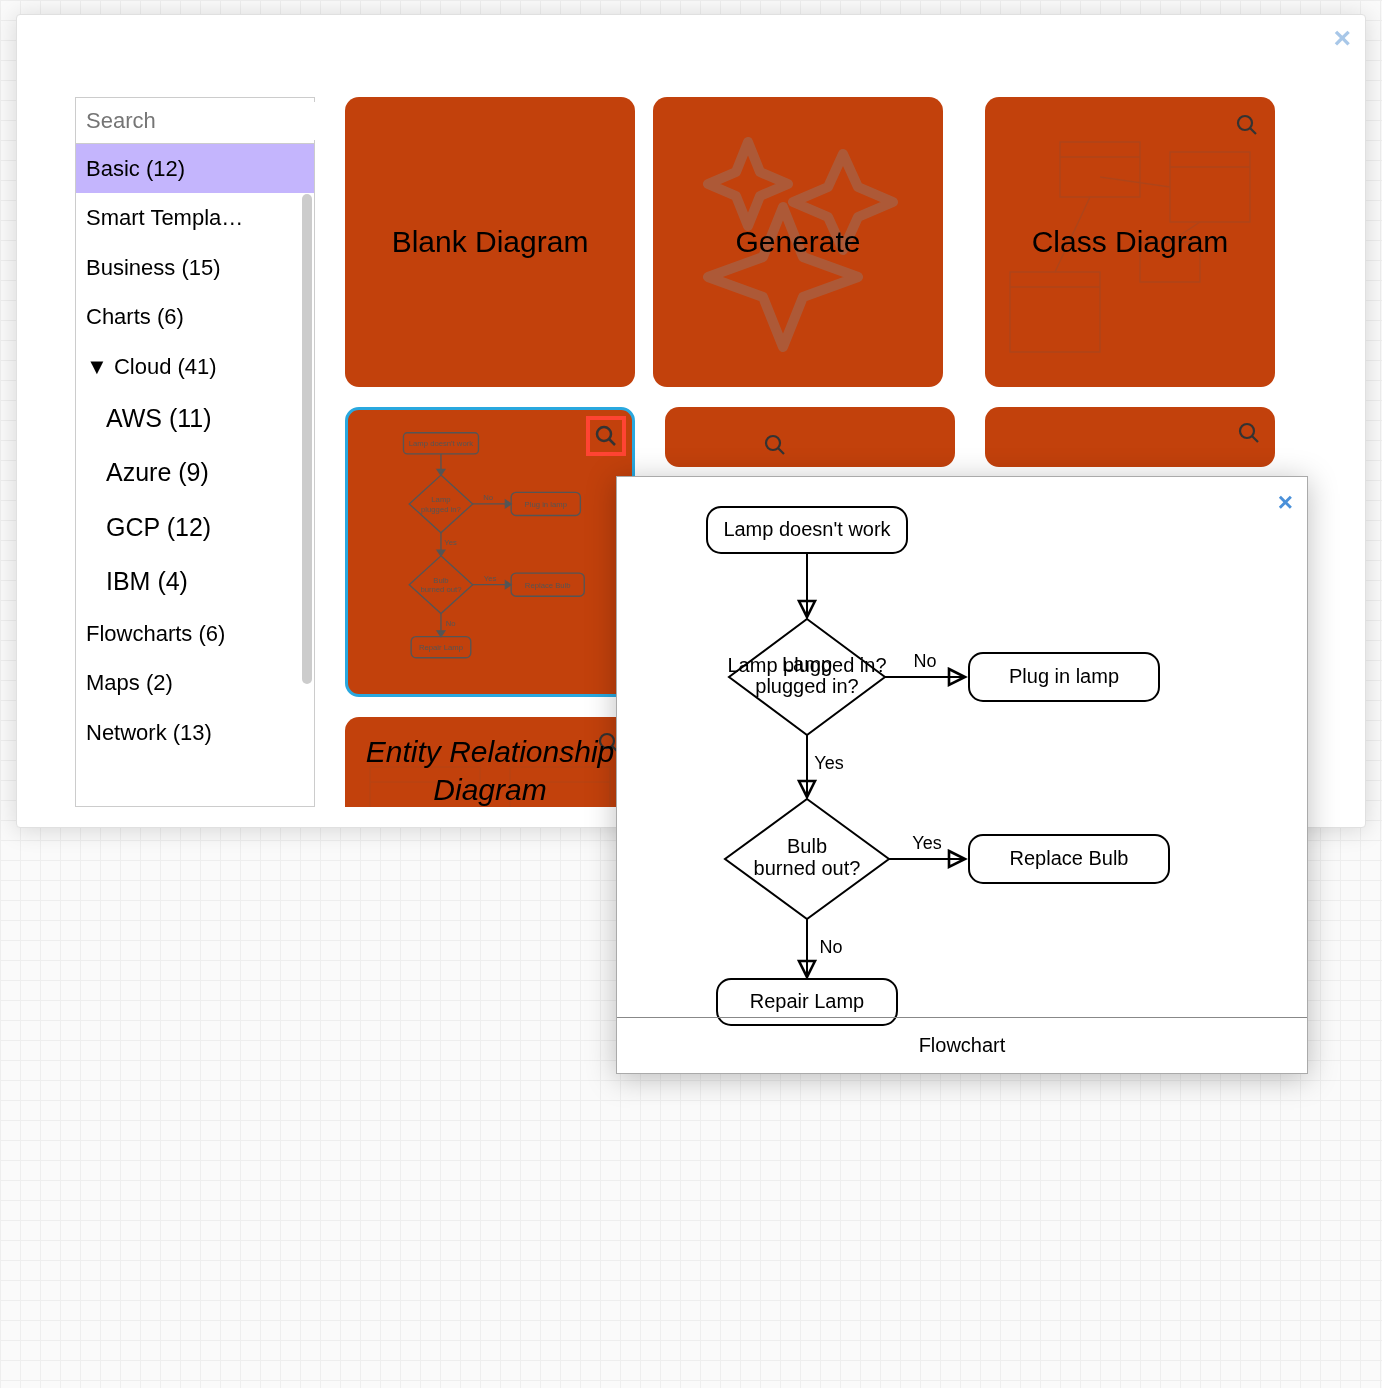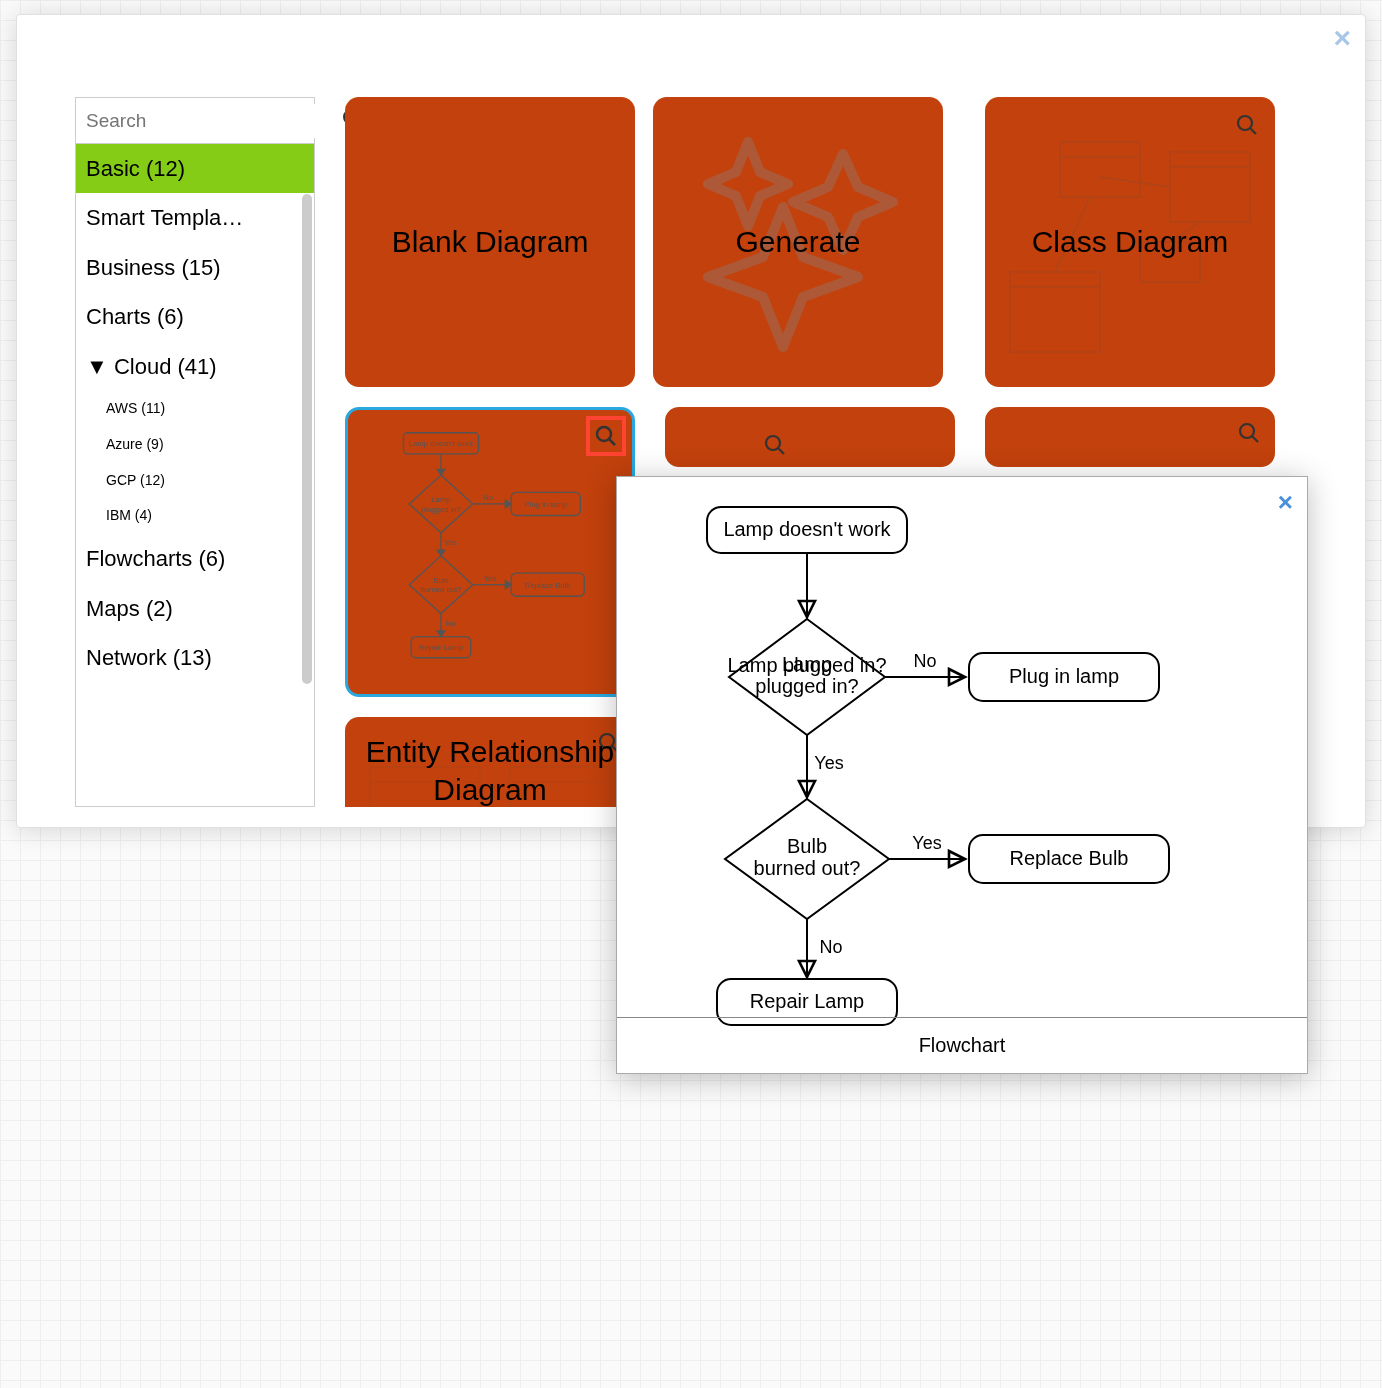--- a/index.html
+++ b/index.html
@@ -52,41 +52,41 @@
   .search-row {
     display: flex;
     align-items: center;
     border-bottom: 1px solid #ccc;
     height: 46px;
   }
   .search-input {
     flex: 1;
     border: none;
     outline: none;
-    font-size: 19px;
+    font-size: 22px;
     padding: 6px 10px;
     color: #8b5cf6;
   }
   .search-icon-wrap { padding-right: 8px; color:#777; }
   .cat-list {
     flex: 1;
     overflow: hidden;
     position: relative;
     font-size: 22px;
   }
   .cat-item {
     padding: 6px 10px;
     cursor: pointer;
     white-space: nowrap;
     overflow: hidden;
     text-overflow: ellipsis;
     line-height: 1.7;
   }
-  .cat-item.selected { background: #84cc16; }
-  .cat-sub { padding-left: 30px; font-size: 14px; }
+  .cat-item.selected { background: #c4b5fd; }
+  .cat-sub { padding-left: 30px; font-size: 25px; }
   .cat-scrollbar {
     position:absolute;
     right:2px;
     top:50px;
     width:10px;
     height:490px;
     background:#ccc;
     border-radius:5px;
   }
   .gallery {
@@ -318,21 +318,21 @@
             </svg>
         </div>
         <svg width="260" height="100" style="position:absolute; top:40px; opacity:.13;">
           <g fill="none" stroke="#555">
               <rect x="10" y="10" width="110" height="80"></rect>
               <rect x="150" y="10" width="100" height="80"></rect>
               <line x1="10" y1="25" x2="120" y2="25"></line>
               <line x1="150" y1="25" x2="250" y2="25"></line>
             </g>
         </svg>
-        <div class="tile-label" style="position:absolute; top:16px;">Entity Relationship Diagram</div>
+        <div class="tile-label" style="position:absolute; top:16px;font-style:italic;">Entity Relationship Diagram</div>
       </div>
 
     </div>
   </div>
 
   <div class="action-btn"></div>
 </div>
 
 <div class="tooltip" style="left:640px; top:524px;">Preview</div>
 <svg style="position:absolute; left:622px; top:480px;" width="24" height="30">

